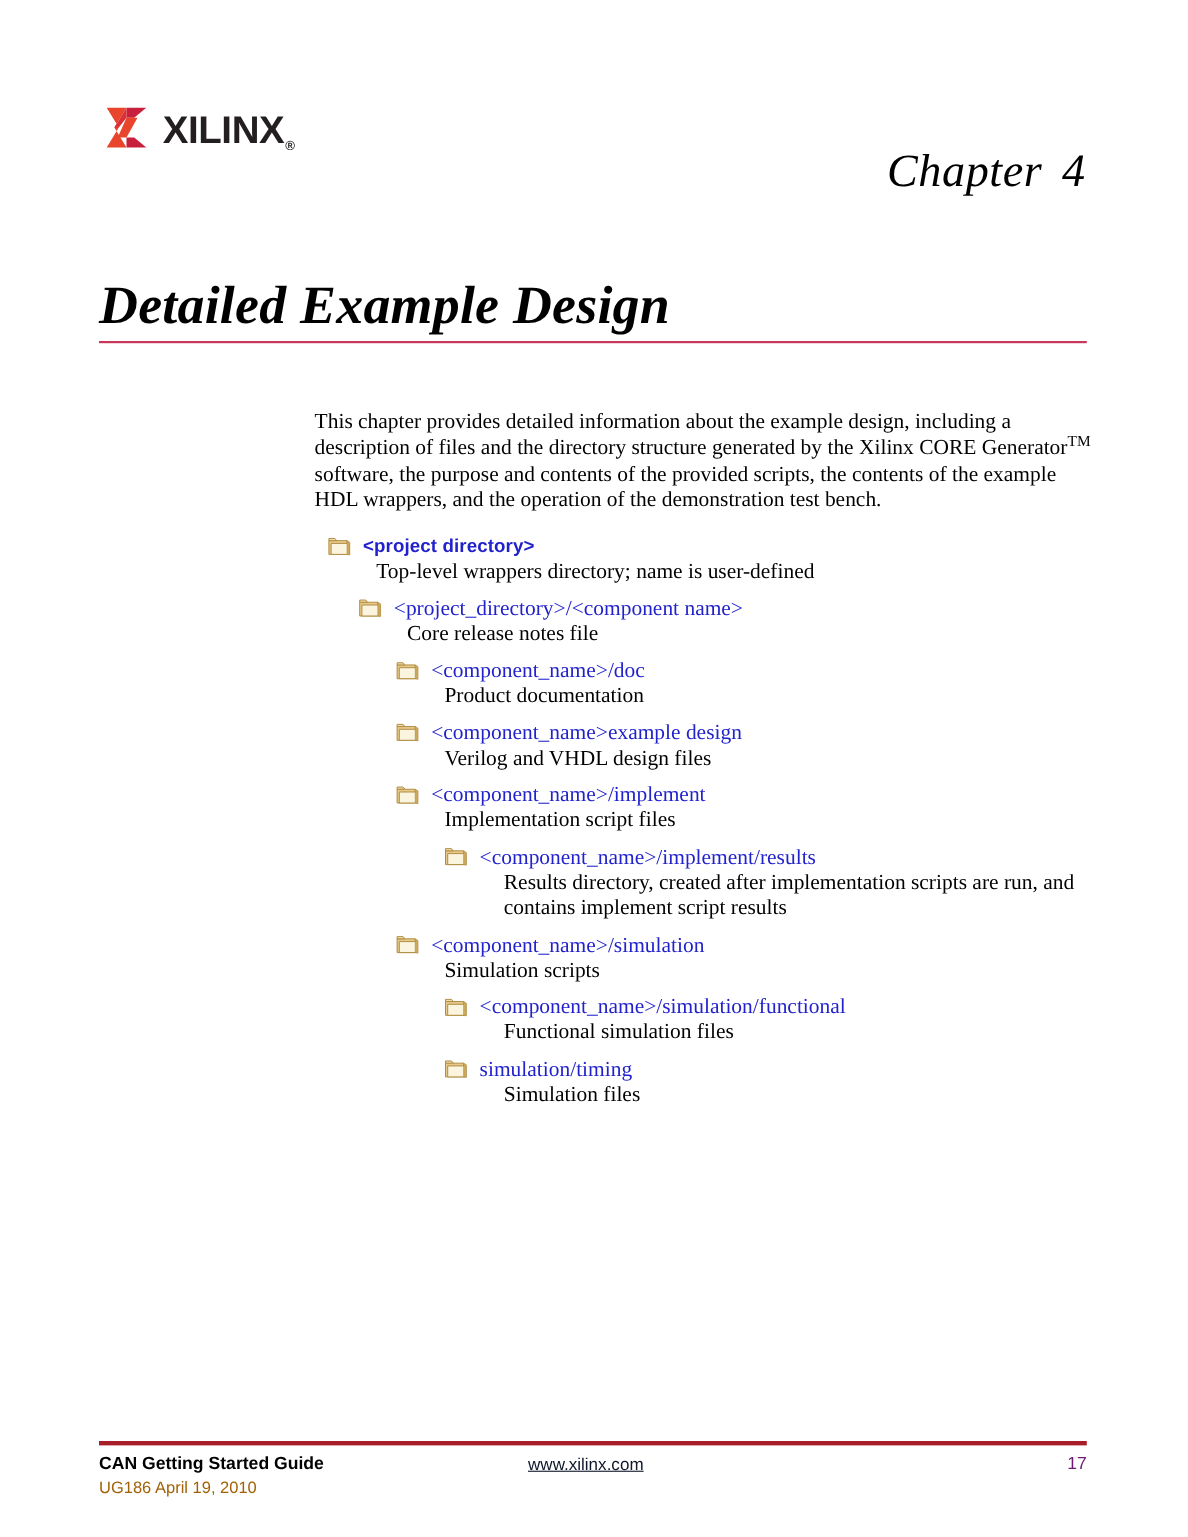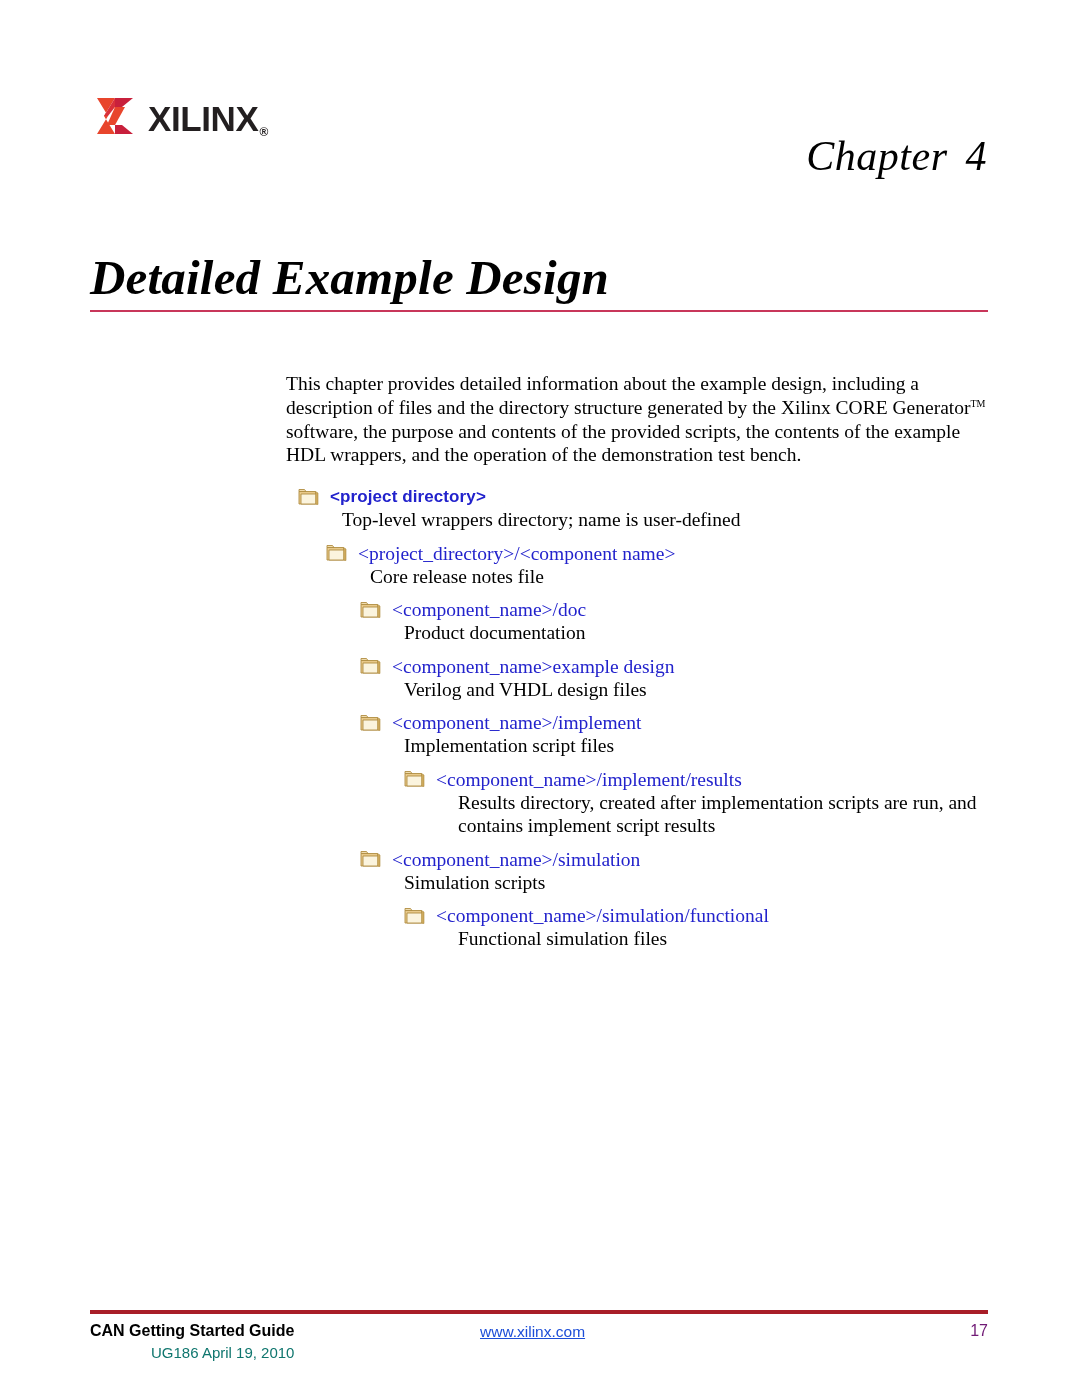--- a/index.html
+++ b/index.html
@@ -105,21 +105,21 @@
     width: 716px;
   }
   .intro {
     margin: 0;
     font-size: 19.5px;
     line-height: 23.8px;
     color: #000000;
     text-align: left;
   }
   .intro sup {
-    font-size: 10px;
+    font-size: 14px;
     vertical-align: super;
     line-height: 0;
   }
 
   
   .tree {
     margin-top: 19px;
   }
   .tree-node {
     position: relative;
@@ -184,40 +184,39 @@
   .footer-row {
     position: relative;
     height: 48px;
     margin-top: 7px;
     font-family: "Liberation Sans", sans-serif;
   }
   .footer-left {
     position: absolute;
     left: 0;
     top: 0;
-    text-align: right;
   }
   .footer-title {
     font-size: 16px;
     font-weight: bold;
     color: #000000;
     line-height: 20px;
   }
   .footer-sub {
     font-size: 15px;
-    color: #0f766e;
+    color: #a16207;
     line-height: 20px;
     margin-top: 2px;
   }
   .footer-url {
     position: absolute;
     left: 390px;
     top: 1px;
     font-size: 15.5px;
-    color: #1d4ed8;
+    color: #0f172a;
     text-decoration: underline;
     line-height: 20px;
   }
   .footer-page {
     position: absolute;
     right: 0;
     top: 0;
     font-size: 16px;
     font-weight: normal;
     color: #701a75;
@@ -353,20 +352,32 @@
           <path d="M1 3.5 L1 16 L17.5 16 L17.5 3.5 Z" fill="#e8c98a" stroke="#b08d42" stroke-width="0.9"></path>
           <path d="M1 3.5 L1 1.5 L6.5 1.5 L8 3.5 Z" fill="#f0dcae" stroke="#b08d42" stroke-width="0.9"></path>
           <path d="M3 6 L19.5 6 L19.5 16 L3 16 Z" fill="#fbf4de" stroke="#b08d42" stroke-width="0.9"></path>
           <path d="M17.5 3.5 L20 5 L20 16.5 L17.5 16 Z" fill="#cda95c" stroke="#b08d42" stroke-width="0.6"></path>
         </svg>
         <span class="node-label">&lt;component_name&gt;/simulation/functional</span>
       </div>
       <div class="node-desc">Functional simulation files</div>
     </div>
 
+    <div class="tree-node node-block lvl2">
+      <div class="node-head">
+        <svg class="folder-icon" viewBox="0 0 21 18">
+          <path d="M1 3.5 L1 16 L17.5 16 L17.5 3.5 Z" fill="#e8c98a" stroke="#b08d42" stroke-width="0.9"></path>
+          <path d="M1 3.5 L1 1.5 L6.5 1.5 L8 3.5 Z" fill="#f0dcae" stroke="#b08d42" stroke-width="0.9"></path>
+          <path d="M3 6 L19.5 6 L19.5 16 L3 16 Z" fill="#fbf4de" stroke="#b08d42" stroke-width="0.9"></path>
+          <path d="M17.5 3.5 L20 5 L20 16.5 L17.5 16 Z" fill="#cda95c" stroke="#b08d42" stroke-width="0.6"></path>
+        </svg>
+        <span class="node-label">simulation/timing</span>
+      </div>
+      <div class="node-desc">Simulation files</div>
+    </div>
 
   </div>
 </div>
 
 <div class="footer">
   <div class="footer-rule"></div>
   <div class="footer-row">
     <div class="footer-left">
       <div class="footer-title">CAN Getting Started Guide</div>
       <div class="footer-sub">UG186 April 19, 2010</div>

